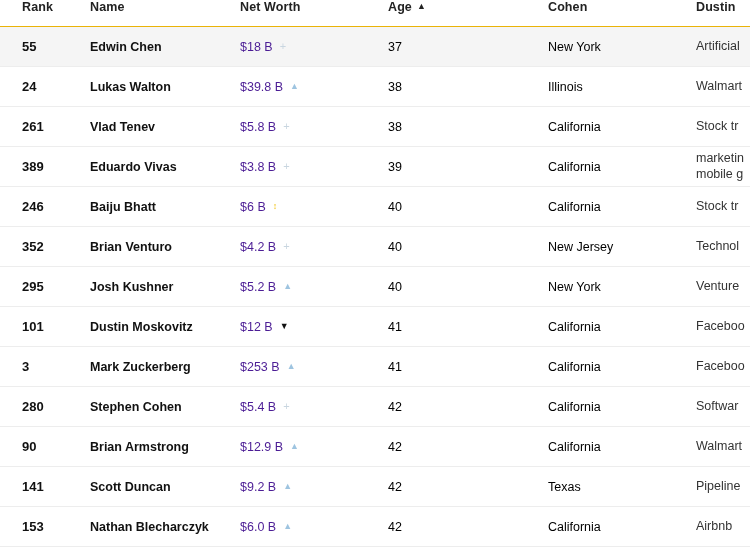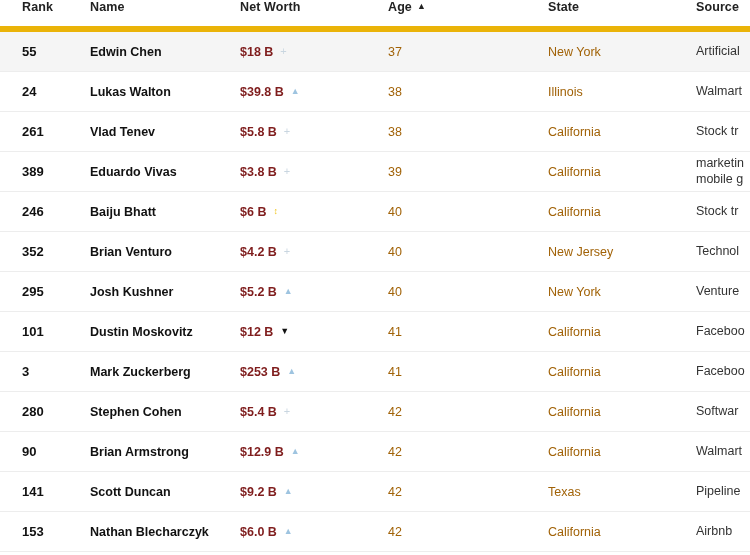--- a/index.html
+++ b/index.html
@@ -29,21 +29,21 @@
   table.rich-table col.col-age    { width: 160px; }
   table.rich-table col.col-state  { width: 148px; }
   table.rich-table col.col-source { width: 76px; }
 
   thead th {
     text-align: left;
     font-size: 12.5px;
     font-weight: 700;
     color: #222222;
     padding: 0 0 12px 0;
-    border-bottom: 6px solid #eab308;
+    border-bottom: 1px solid #eab308;
     vertical-align: bottom;
     letter-spacing: 0.1px;
   }
   thead th .th-inner {
     display: flex;
     align-items: center;
     gap: 5px;
     padding-left: 22px;
   }
   thead th.th-rank .th-inner { padding-left: 22px; }
@@ -80,38 +80,38 @@
   }
   td.c-name .cell {
     font-weight: 700;
     color: #111111;
     font-size: 12.5px;
     text-align: right;
   }
   td.c-worth .cell {
     gap: 7px;
   }
-  .worth-val { color: #7f1d1d; font-weight: bold; }
+  .worth-val { color: #4c1d95; }
   .delta {
     font-size: 9px;
     line-height: 1;
     display: inline-block;
   }
   .delta.up   { color: #9ec4e0; }
   .delta.down { color: #111111; }
   .delta.flat { color: #f0c419; }
   .delta.plus { color: #c9d6e0; font-size: 11px; }
 
   td.c-source .cell {
     padding-right: 9px;
     white-space: normal;
     line-height: 1.25;
     overflow: hidden;
   }
-  td.c-state .cell, td.c-age .cell { color: #a16207; }
+  td.c-state .cell, td.c-age .cell { color: #000000; }
   .src-text { display: block; }
 </style>
 </head>
 <body>
 
 <div class="table-wrap">
   <table class="rich-table">
     <colgroup>
       <col class="col-rank">
       <col class="col-name">
@@ -138,26 +138,26 @@
             </div>
         </th>
         <th>
           <div class="th-inner">
             <span>Age</span>
             <span class="sort-caret">▲</span>
           </div>
         </th>
         <th>
           <div class="th-inner">
-              <span>State</span>
+              <span>Cohen</span>
             </div>
         </th>
         <th>
           <div class="th-inner">
-              <span>Source</span>
+              <span>Dustin</span>
             </div>
         </th>
       </tr>
     </thead>
     <tbody id="tbody">
         <tr class="highlight">
           <td class="c-rank">
             <div class="cell">
               <span>55</span>
             </div>

